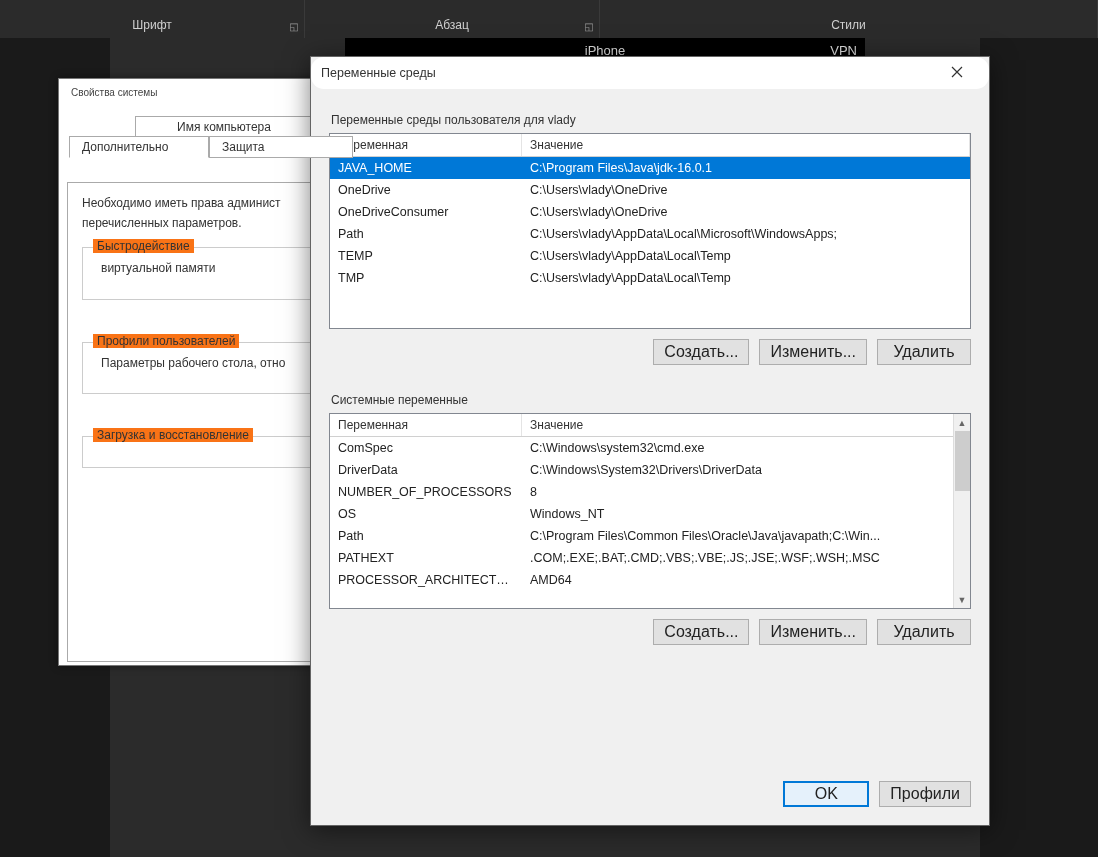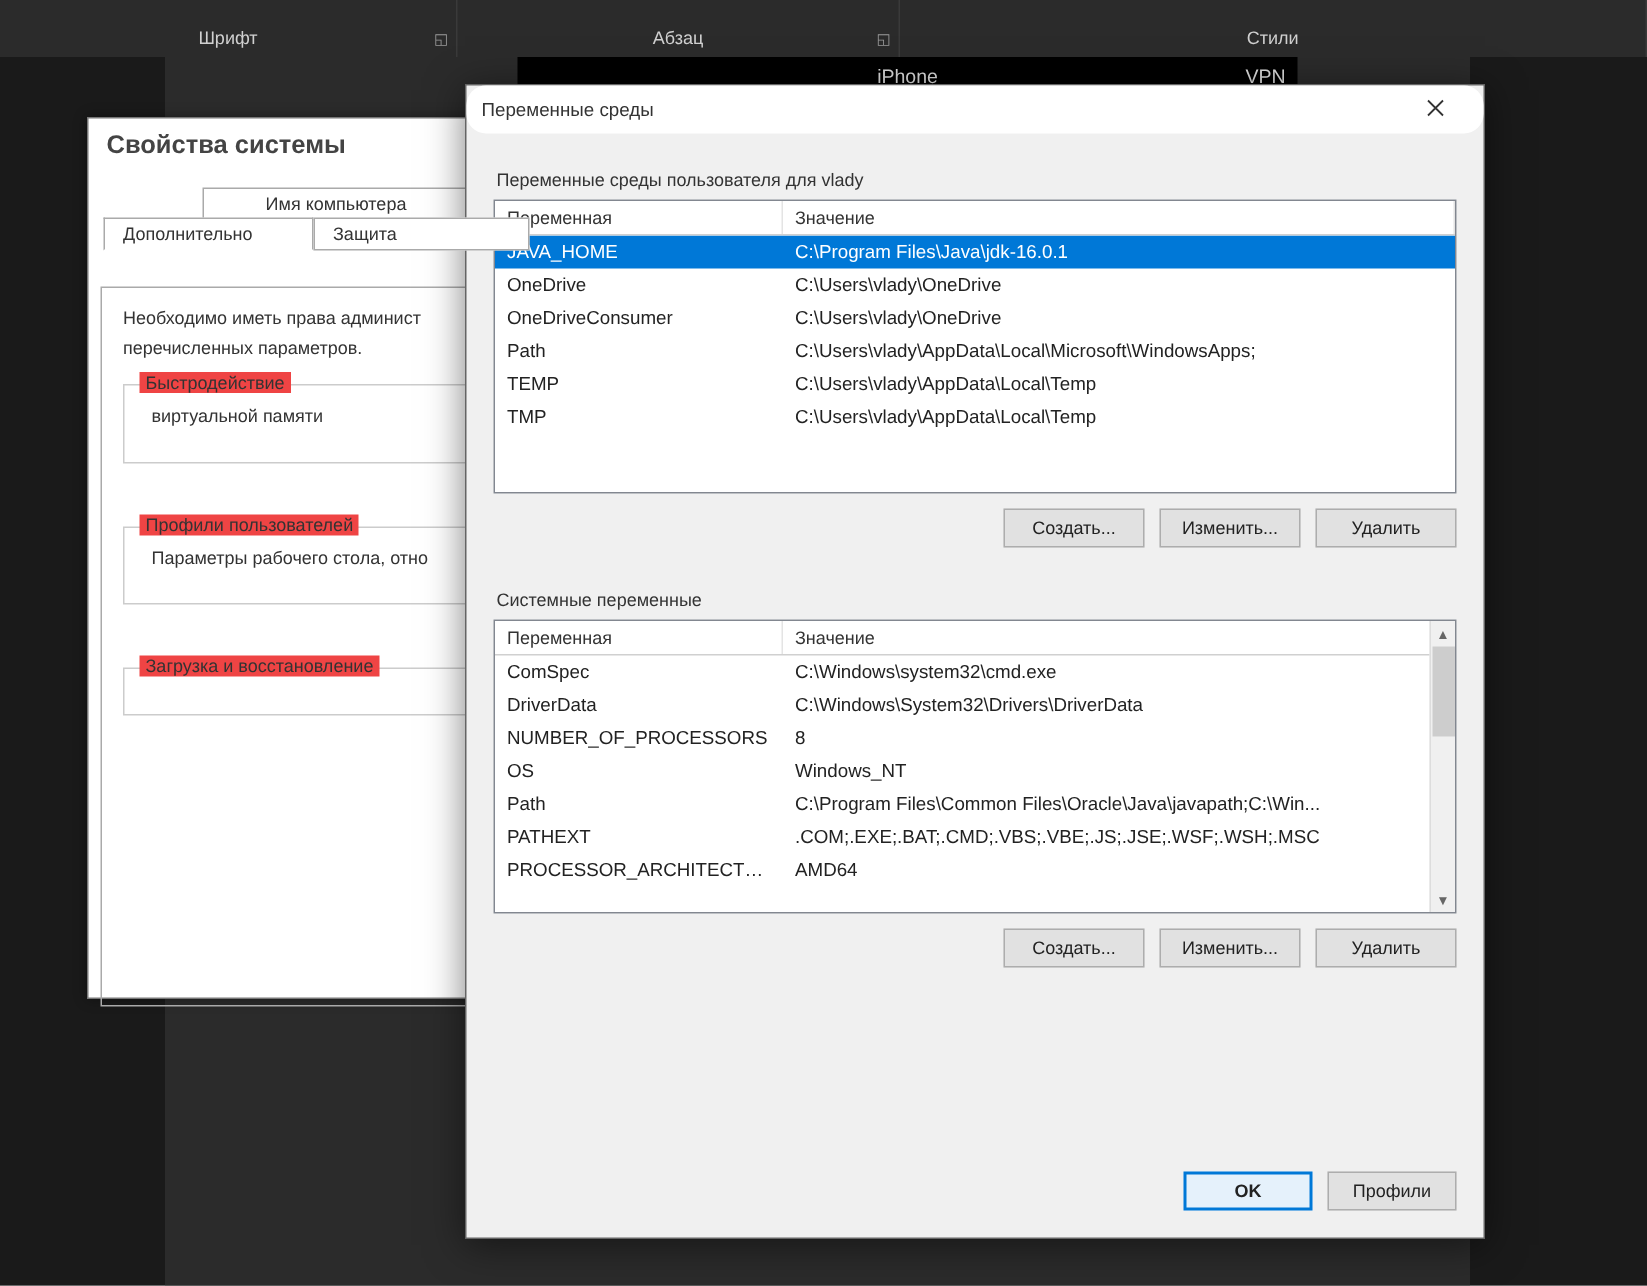--- a/index.html
+++ b/index.html
@@ -64,22 +64,21 @@
   position: absolute;
   top: 78px; left: 58px;
   width: 420px; height: 588px;
   background: #fff;
   border: 1px solid #777;
   box-shadow: 0 0 8px rgba(0,0,0,0.4);
 }
 .sysprops .title {
   padding: 8px 12px;
   color: #444;
-  font-size: 17px;
-  font-weight: bold;
+  font-size: 10px;
 }
 .sysprops .tabs {
   margin-top: 10px;
   position: relative;
   height: 24px;
 }
 .sysprops .tab {
   position: absolute;
   border: 1px solid #aaa;
   background: #fff;
@@ -100,21 +99,21 @@
 }
 .sysprops .fieldset {
   border: 1px solid #ccc;
   margin-top: 16px;
   padding: 12px 10px 18px 18px;
   position: relative;
 }
 .sysprops .legend {
   position: absolute;
   top: -9px; left: 10px;
-  background: #ef4444;
+  background: #f97316;
   padding: 0 4px;
   color: #333;
 }
 .sysprops .desc { color: #333; margin-bottom: 4px; line-height: 1.35; }
 .sysprops .btnrow {
   position: absolute;
   bottom: 10px; right: 10px;
   width: 90px; height: 24px;
   border: 1px solid #bbb;
   background: #f3f3f3;
@@ -226,30 +225,29 @@
   justify-content: flex-end;
   gap: 10px;
   margin: 10px 0 18px 0;
 }
 .winbtn {
   min-width: 94px;
   height: 26px;
   background: #e1e1e1;
   border: 1px solid #adadad;
   color: #222;
-  font-size: 12px;
+  font-size: 16px;
   padding: 0 10px;
   display: inline-flex;
   align-items: center;
   justify-content: center;
 }
 .winbtn.primary {
   border: 2px solid #0078d7;
   background: #e5f1fb;
-  font-weight: bold;
 }
 
 .dlg-footer {
   display: flex;
   justify-content: flex-end;
   gap: 10px;
   padding: 8px 0 4px 0;
 }
 
 

